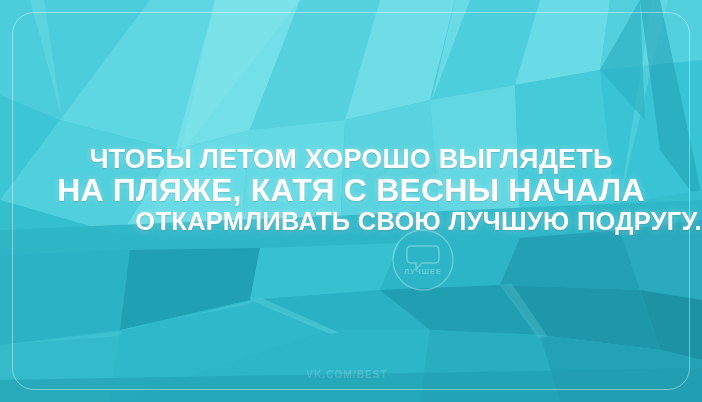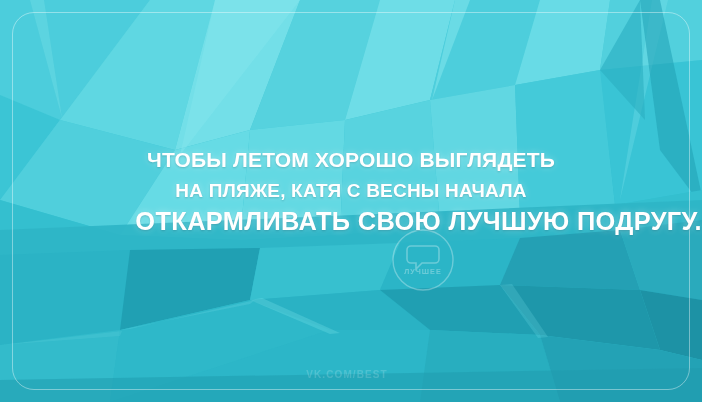--- a/index.html
+++ b/index.html
@@ -57,22 +57,22 @@
     color: #ffffff;
     font-weight: bold;
     font-size: 25.5px;
     line-height: 31px;
     letter-spacing: 0.2px;
     text-shadow: 0 0 7px rgba(255,255,255,0.35),
                  0 1px 2px rgba(10,80,95,0.28);
     white-space: nowrap;
   }
   .cap-line { display: block; }
-  .cap-line.l1 { font-size: 21px; }
-  .cap-line.l2 { font-size: 19px; }
+  .cap-line.l1 { font-size: 27px; }
+  .cap-line.l2 { font-size: 32px; }
   .cap-line.l3 { font-size: 25.4px; letter-spacing: 0.35px; text-align: right; }
 
   
   #bottom-mark {
     position: absolute;
     left: 0;
     right: 8px;
     top: 369px;
     text-align: center;
     font-size: 10px;

